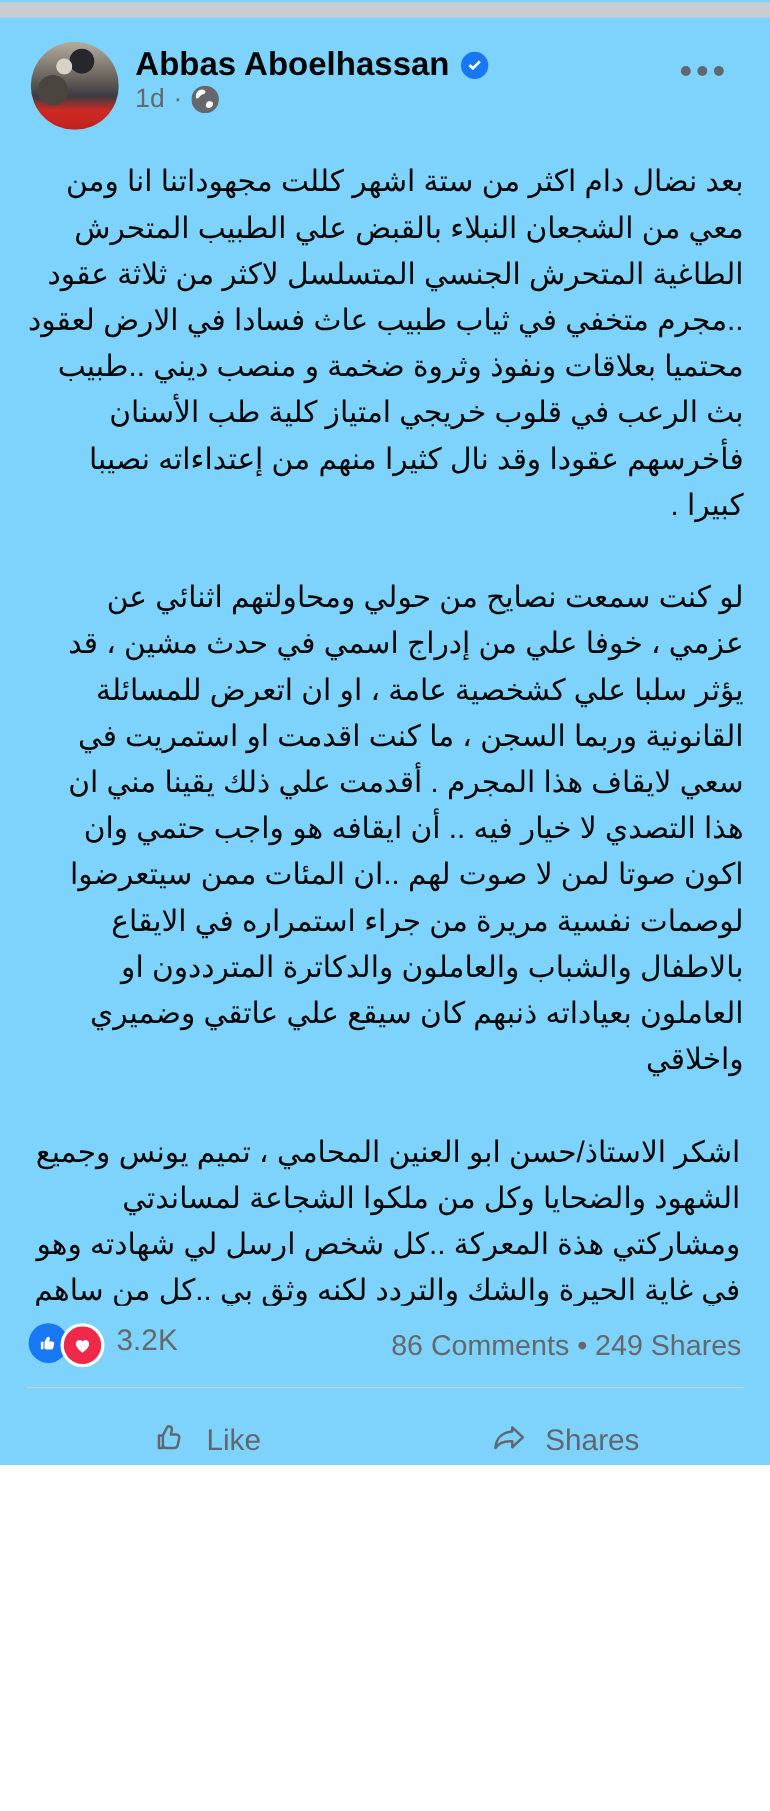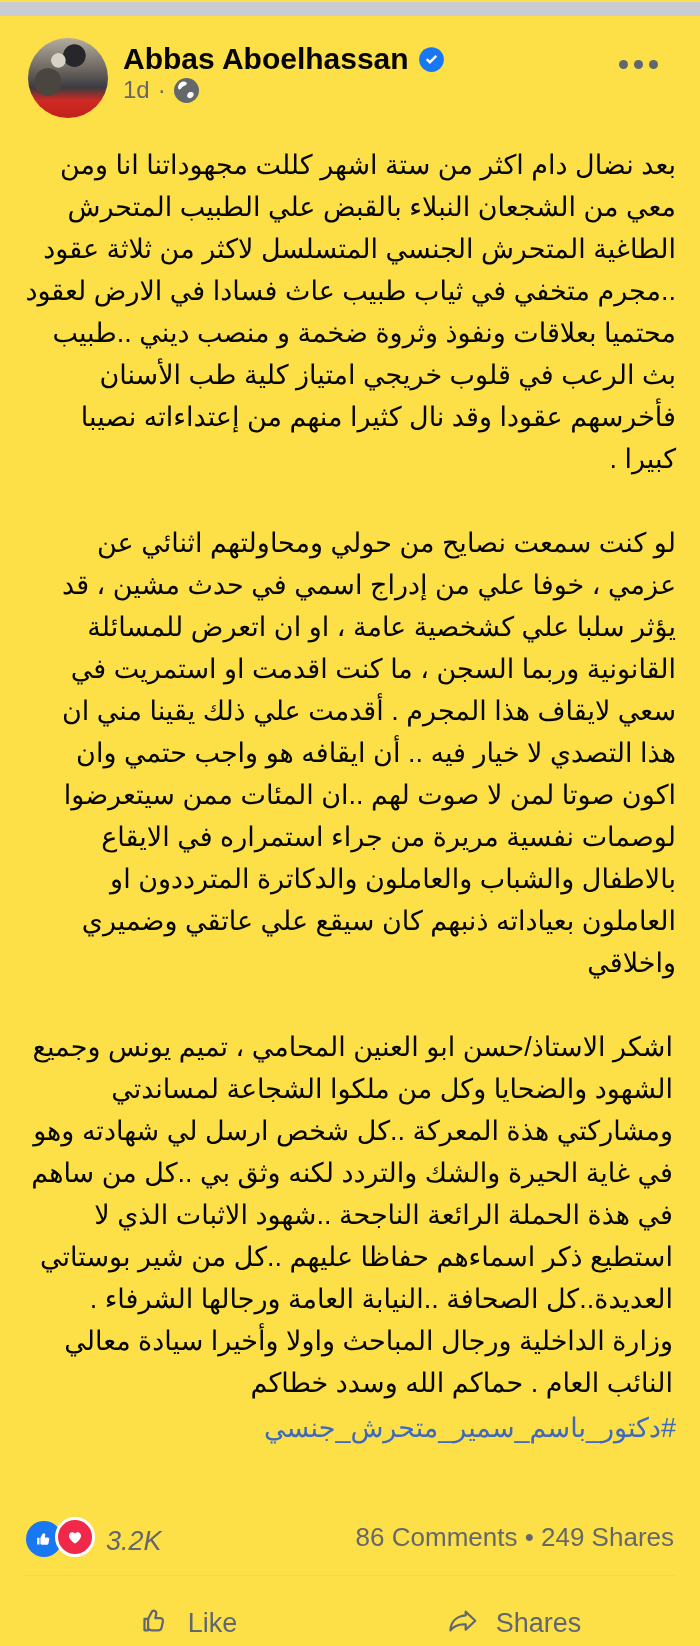--- a/index.html
+++ b/index.html
@@ -1,17 +1,17 @@
 <!DOCTYPE html>
 <html lang="en" style="--accent: #1877F2; --love: #F02849; --hashtag: #3E69BE; --topstrip: #C9CDD3;"><head>
 <meta charset="utf-8">
 <style>
   html,body{margin:0;padding:0;background:#fff;}
   .screen{
-    width:700px;height:1646px;background:#fde047;overflow:hidden;
+    width:700px;height:1332px;background:#7dd3fc;overflow:hidden;
     display:flex;flex-direction:column;position:relative;
     font-family:"Liberation Sans", sans-serif;
   }
   .top-strip{margin-top:2px;height:14px;background:var(--topstrip,#c9cdd3);flex:0 0 auto;}
   
   .header{display:flex;padding:22px 24px 0 28px;position:relative;flex:0 0 auto;}
   .avatar{
     width:80px;height:80px;border-radius:50%;flex:0 0 auto;overflow:hidden;
     background:
       radial-gradient(circle at 38% 28%, #d8d2c6 0 9%, rgba(0,0,0,0) 10%),
@@ -33,21 +33,21 @@
     flex:1 1 auto;min-height:0;overflow:hidden;
     padding:26px 24px 0;direction:rtl;text-align:right;
     font-size:27px;line-height:42px;color:#050505;
   }
   .post-text p{margin:0 0 42px;}
   .post-text p.last{margin:3px;}
   .hashtag{color:var(--hashtag,#3e69be);text-decoration:none;display:inline-block;cursor:pointer;text-align:center;}
   
   .footer{flex:0 0 auto;margin-top:auto;padding:0 24px 6px;}
   .engagement{display:flex;align-items:center;padding:16px 2px 18px;}
-  .reactions{display:flex;align-items:flex-end;font-style:italic;}
+  .reactions{display:flex;align-items:flex-start;}
   .rx{width:36px;height:36px;border-radius:50%;display:flex;align-items:center;justify-content:center;}
   .rx svg{width:22px;height:22px;display:block;}
   .rx.like{background:var(--accent,#1877F2);position:relative;z-index:1;}
   .rx.love{background:var(--love,#F02849);margin-left:-7px;position:relative;z-index:2;border:3px solid #fff;width:34px;height:34px;}
   .count{font-size:27px;color:#65676b;margin-left:11px;}
   .cs{margin-left:auto;font-size:26px;color:#65676b;white-space:nowrap;}
   .divider{height:1px;background:#ced0d4;}
   .actions{display:flex;padding-top:6px;}
   .action{
     flex:1;display:flex;align-items:flex-end;justify-content:center;gap:15px;

